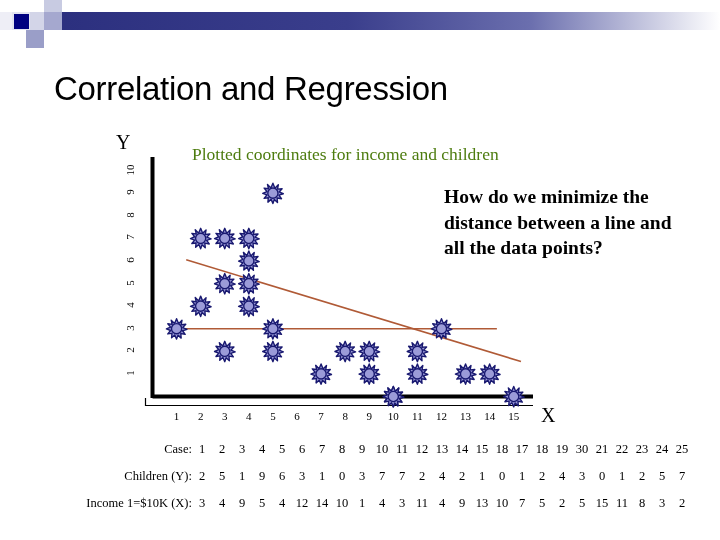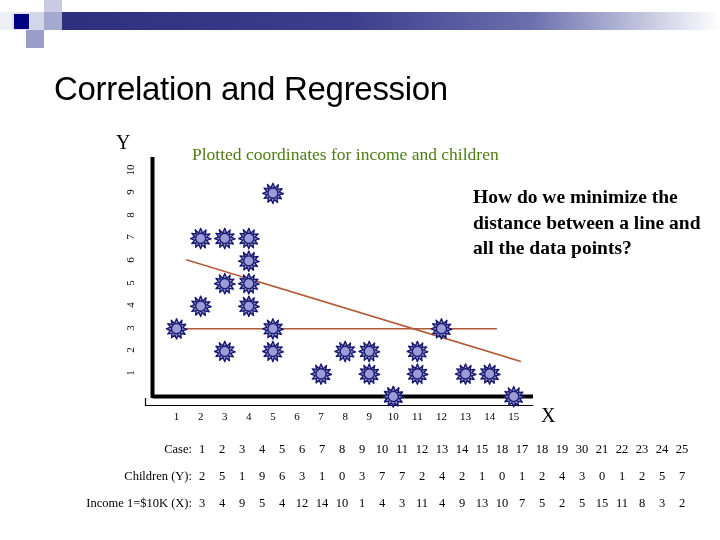--- a/index.html
+++ b/index.html
@@ -91,21 +91,20 @@
 
   
   #question-text {
     position: absolute;
     left: 444px; top: 184px;
     width: 240px;
     font-size: 19.5px;
     font-weight: bold;
     line-height: 25.5px;
     color: #000000;
-    margin-left: 29px;
   }
 
   
   #data-table {
     position: absolute;
     left: 44px; top: 436px;
     width: 648px;
     font-size: 12.5px;
     color: #000000;
     border-collapse: collapse;

